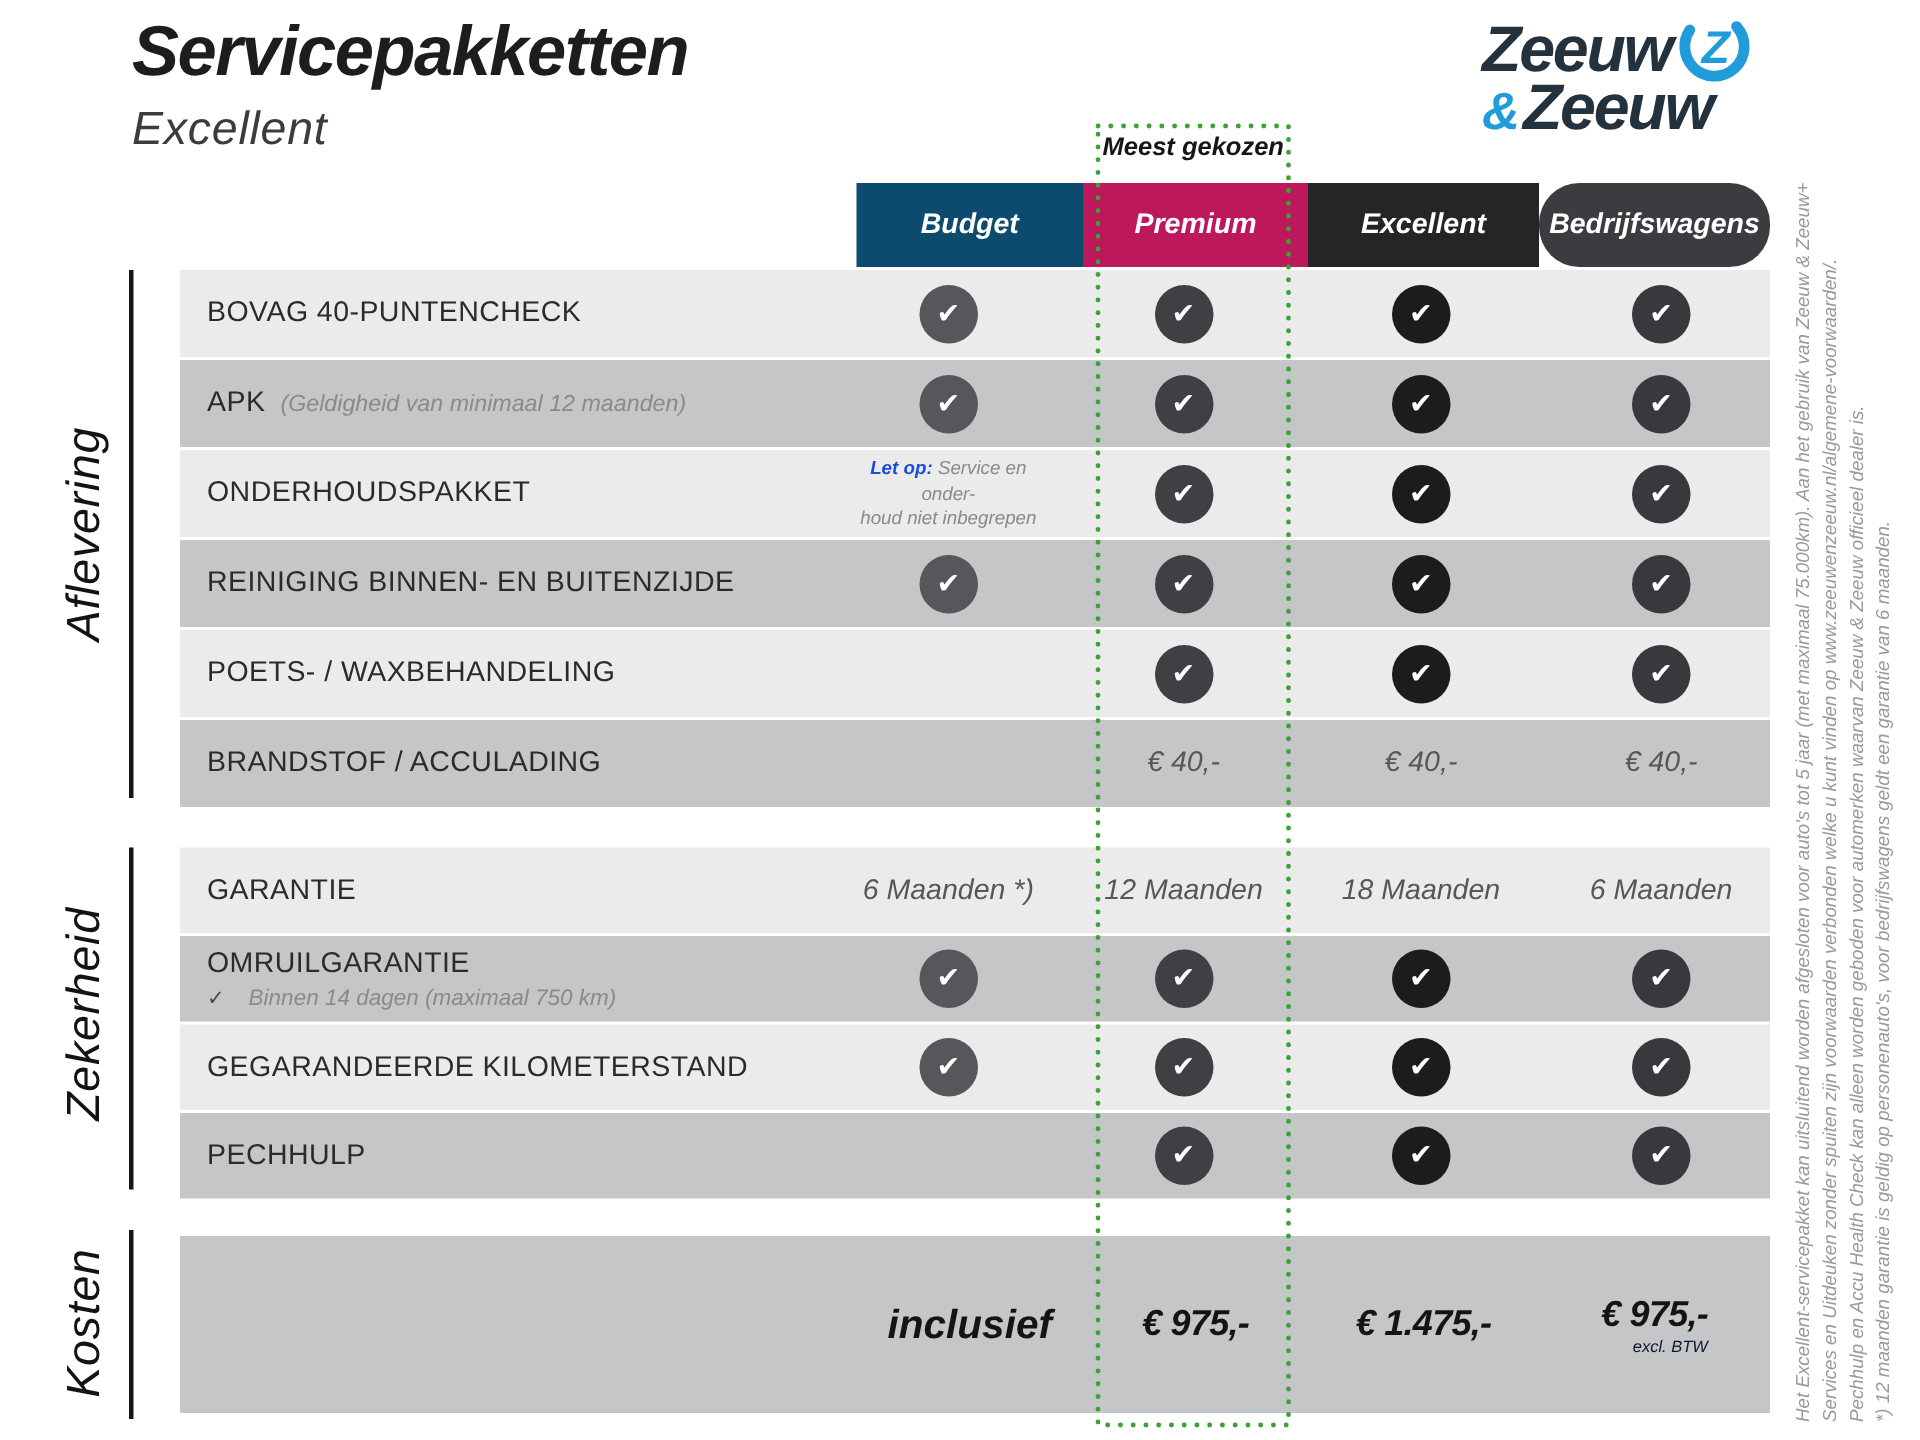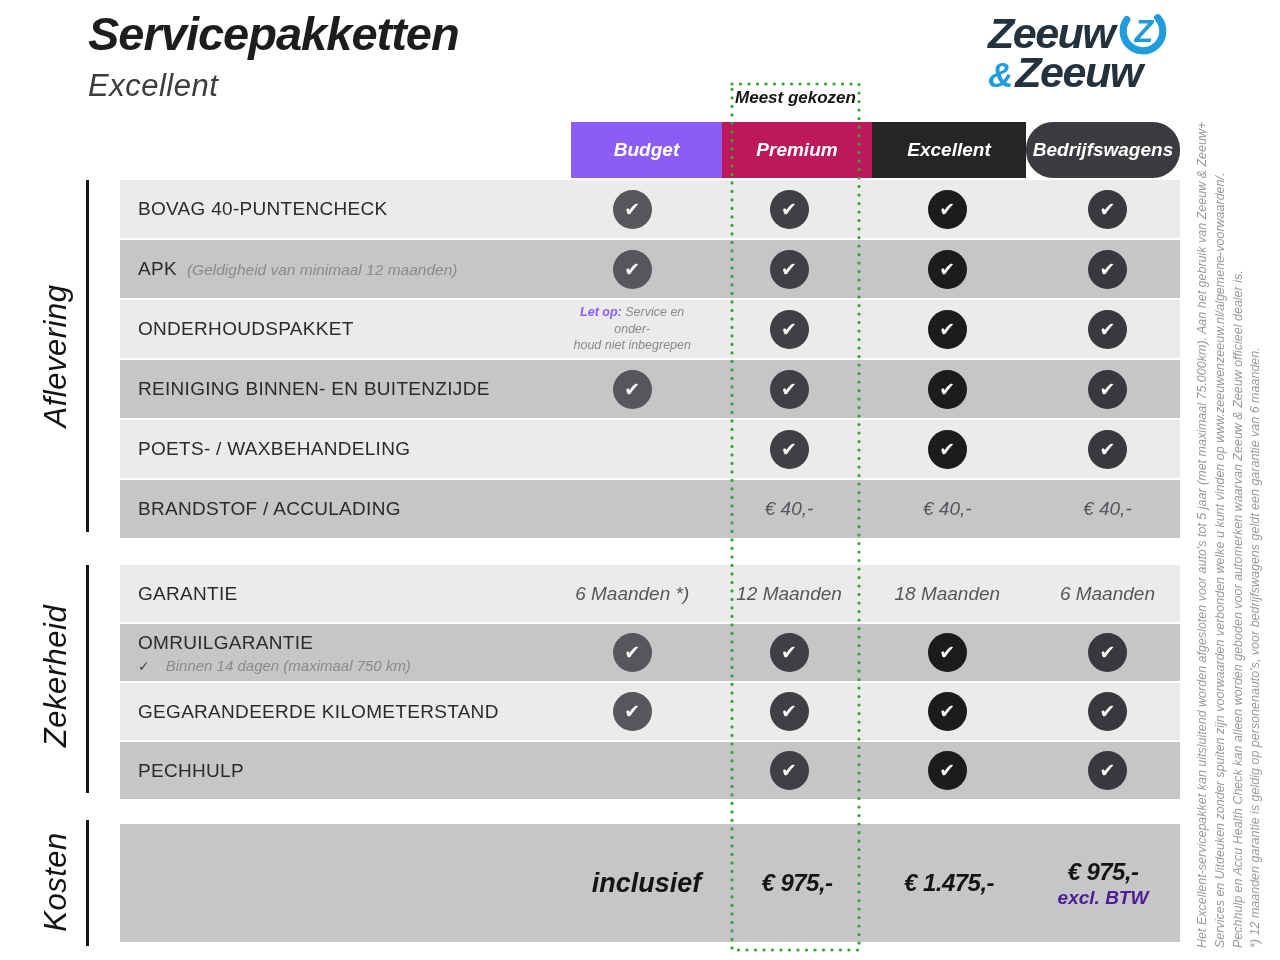--- a/index.html
+++ b/index.html
@@ -41,28 +41,28 @@
   .label-line { display:flex; align-items:baseline; gap:10px; }
   .sub-inline { font-size:15.5px; font-style:italic; color:#8a8a8c;text-align:right; }
   .sub-below { font-size:15px; font-style:italic; color:#8a8a8c; margin-top:3px; }
   .sub-check { font-style:normal; color:#4a4a4c; margin-right:16px; font-size:14px; }
 
   .cell { display:flex; align-items:center; justify-content:center; }
   .check { width:39px; height:39px; border-radius:50%; display:flex; align-items:center;
            justify-content:center; color:#fff; font-size:19px; font-weight:bold; }
   .val { font-size:19px; font-style:italic; color:#56575a; }
   .note { font-size:12.5px; font-style:italic; color:#8a8a8c; text-align:center; line-height:1.35; }
-  .note-lead { font-weight:bold; color:#8b5cf6; }
+  .note-lead { font-weight:bold; color:#1d4ed8; }
 
   
   #kosten-row { display:flex; height:118px; background:#c5c6c8; }
   .kosten-incl { font-size:27px; font-weight:bold; font-style:italic; color:#141416; }
   .kosten-price { font-size:24px; font-weight:bold; font-style:italic; color:#141416; letter-spacing:-0.5px; }
   .kp-wrap { display:flex; flex-direction:column; align-items:center; }
-  .kosten-note { font-size:19px; font-weight:bold; font-style:italic; color:#4c1d95; margin-top:1px; align-self:flex-end; }
+  .kosten-note { font-size:11px; font-weight:normal; font-style:italic; color:#0f172a; margin-top:1px; align-self:flex-end; }
 
   
   .side-line { position:absolute; left:86px; width:3px; background:#161616; }
   #line-aflevering { top:180px; height:352px; }
   #line-zekerheid  { top:565px; height:228px; }
   #line-kosten     { top:820px; height:126px; }
   .side-label { position:absolute; left:-92px; width:300px; height:40px; text-align:center;
                 transform:rotate(-90deg); font-size:31px; font-style:italic; color:#131313;
                 letter-spacing:0.5px; white-space:nowrap; }
   #label-aflevering { top:336px; }
@@ -104,21 +104,21 @@
 
   <div class="side-line" id="line-aflevering"></div>
   <div class="side-line" id="line-zekerheid"></div>
   <div class="side-line" id="line-kosten"></div>
   <div class="side-label" id="label-aflevering">Aflevering</div>
   <div class="side-label" id="label-zekerheid">Zekerheid</div>
   <div class="side-label" id="label-kosten">Kosten</div>
 
   <div id="table">
     <div id="header-row">
-        <div class="hcell col0" style="background: #8b5cf6;">Budget</div>
+        <div class="hcell col0" style="background: #0c4a6e;">Budget</div>
         <div class="hcell col1" style="background: #be185d;">Premium</div>
         <div class="hcell col2" style="background: rgb(36, 37, 39);">Excellent</div>
         <div class="hcell col3" style="background: rgb(59, 60, 63);">Bedrijfswagens</div>
       </div>
     <div id="section-0" class="sec0">
         <div class="row light">
           <div class="cell-label">
             <div class="label-line">
               <span class="row-label">BOVAG 40-PUNTENCHECK</span>
             </div>

